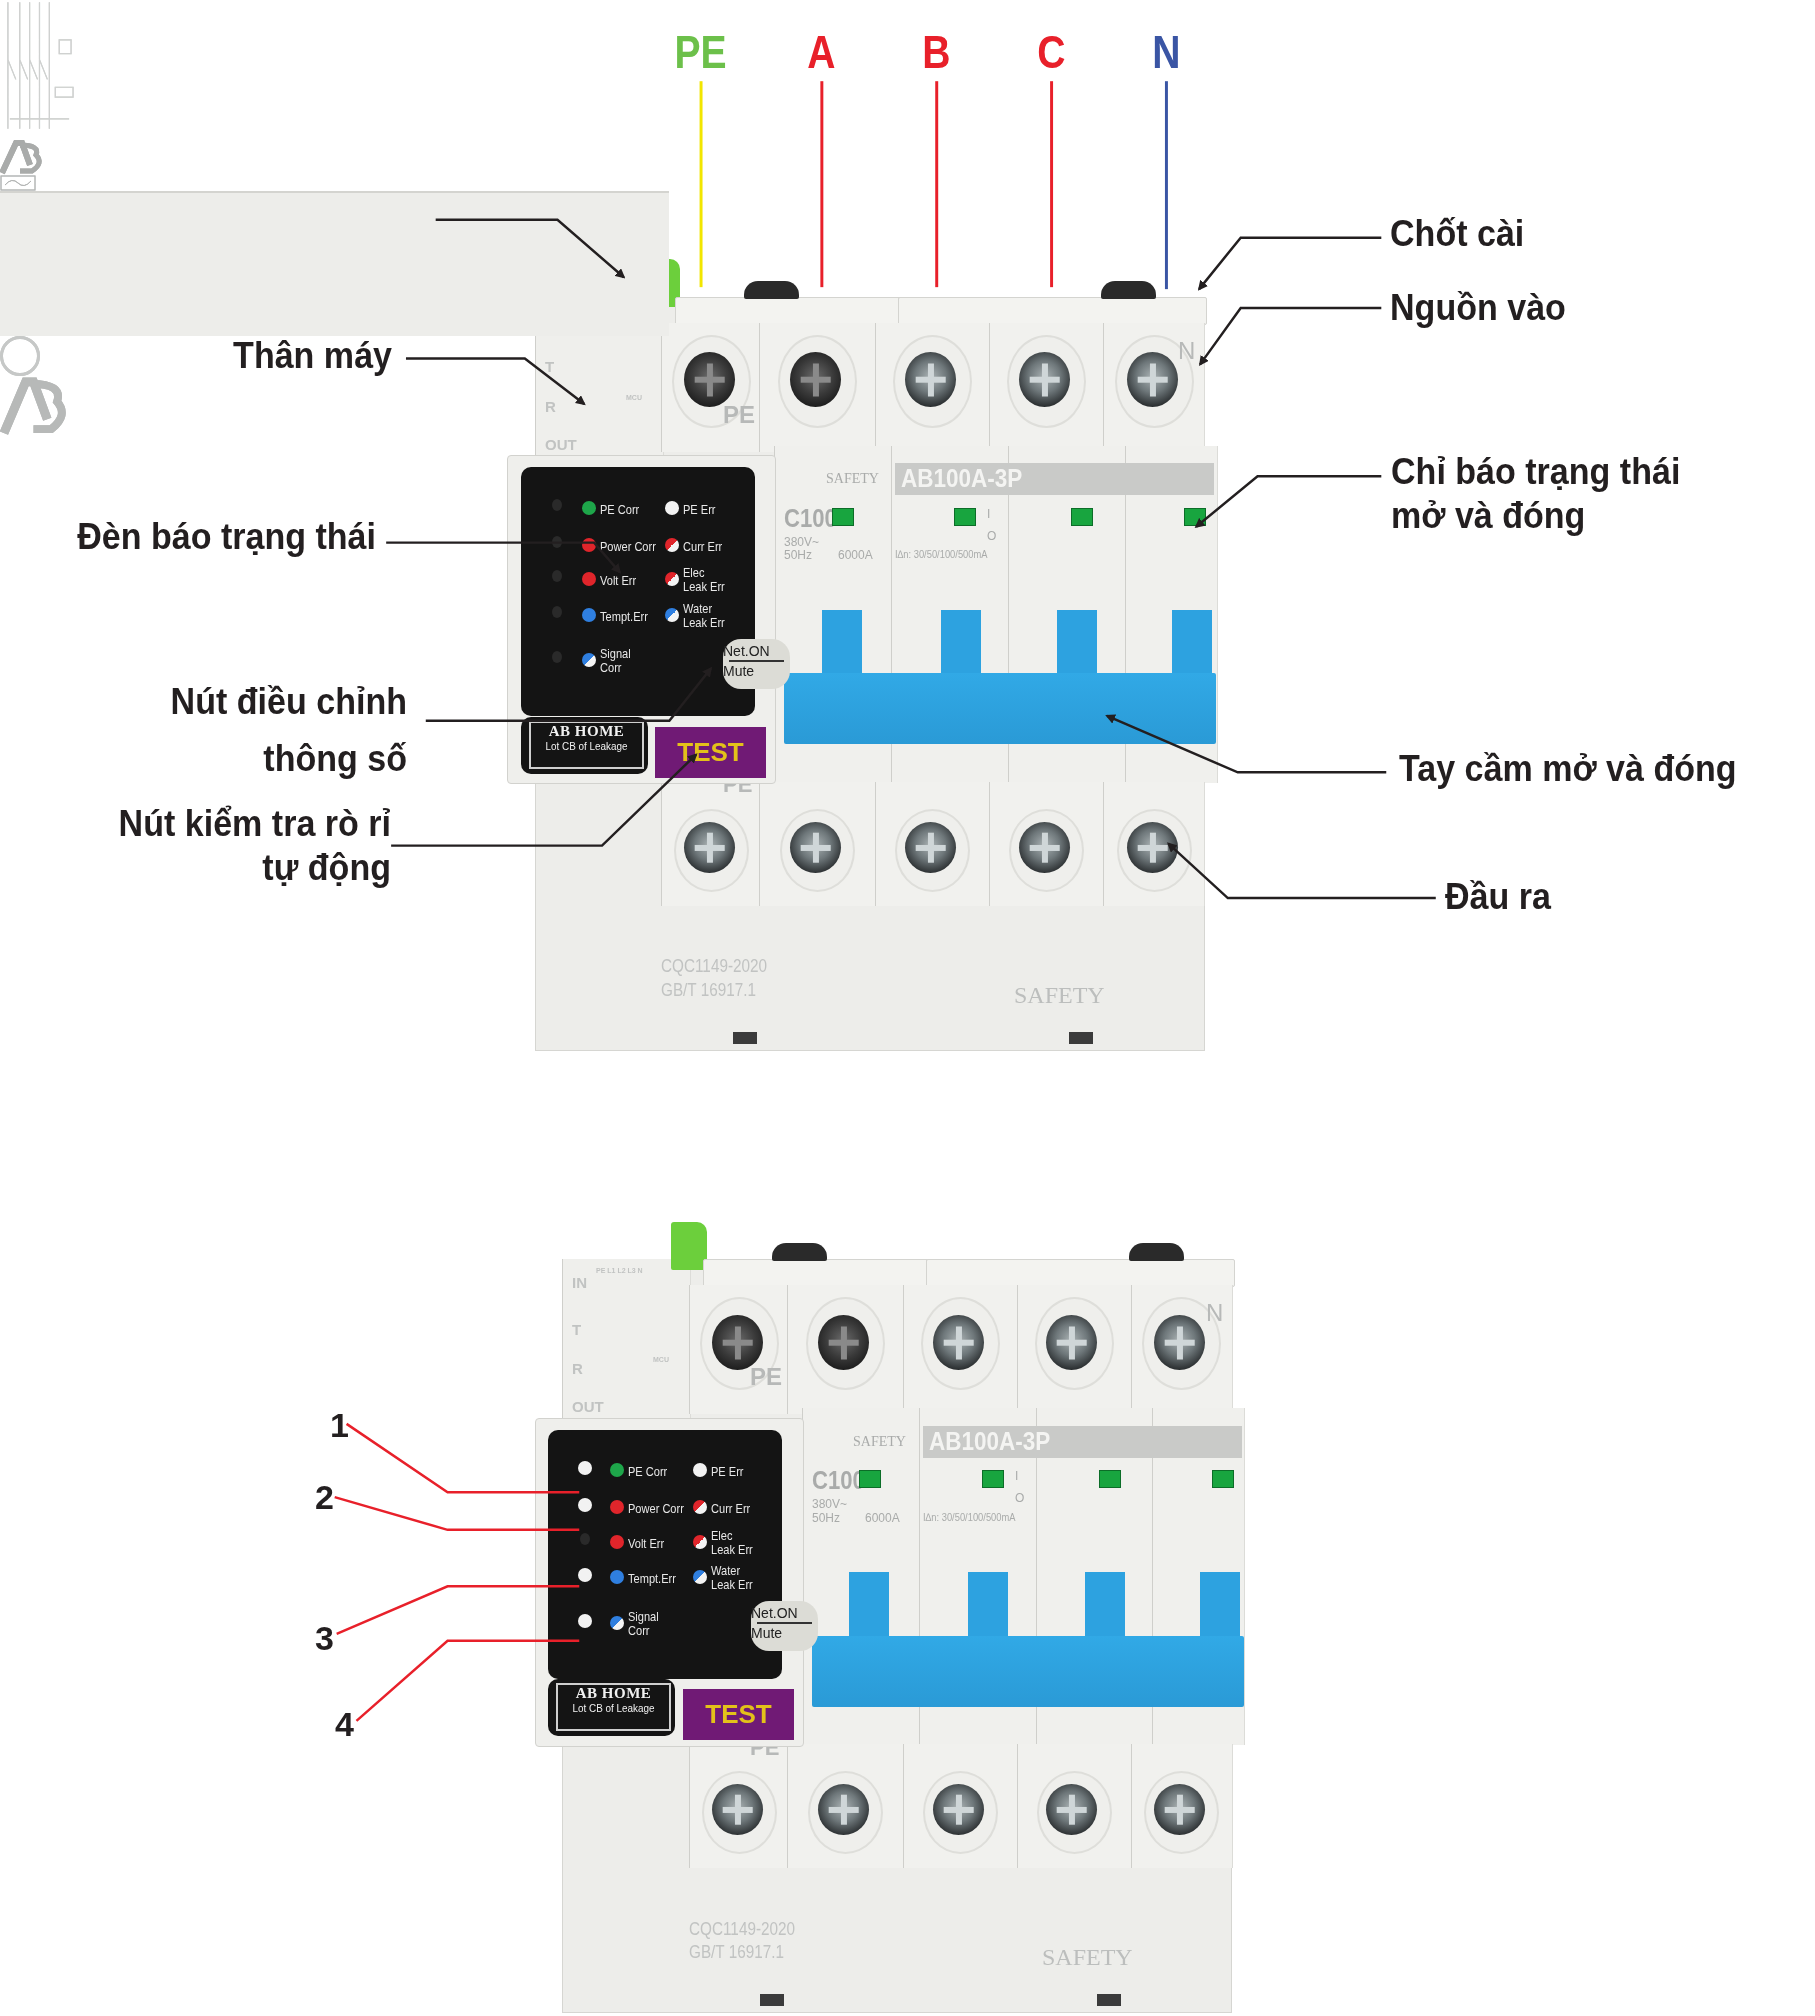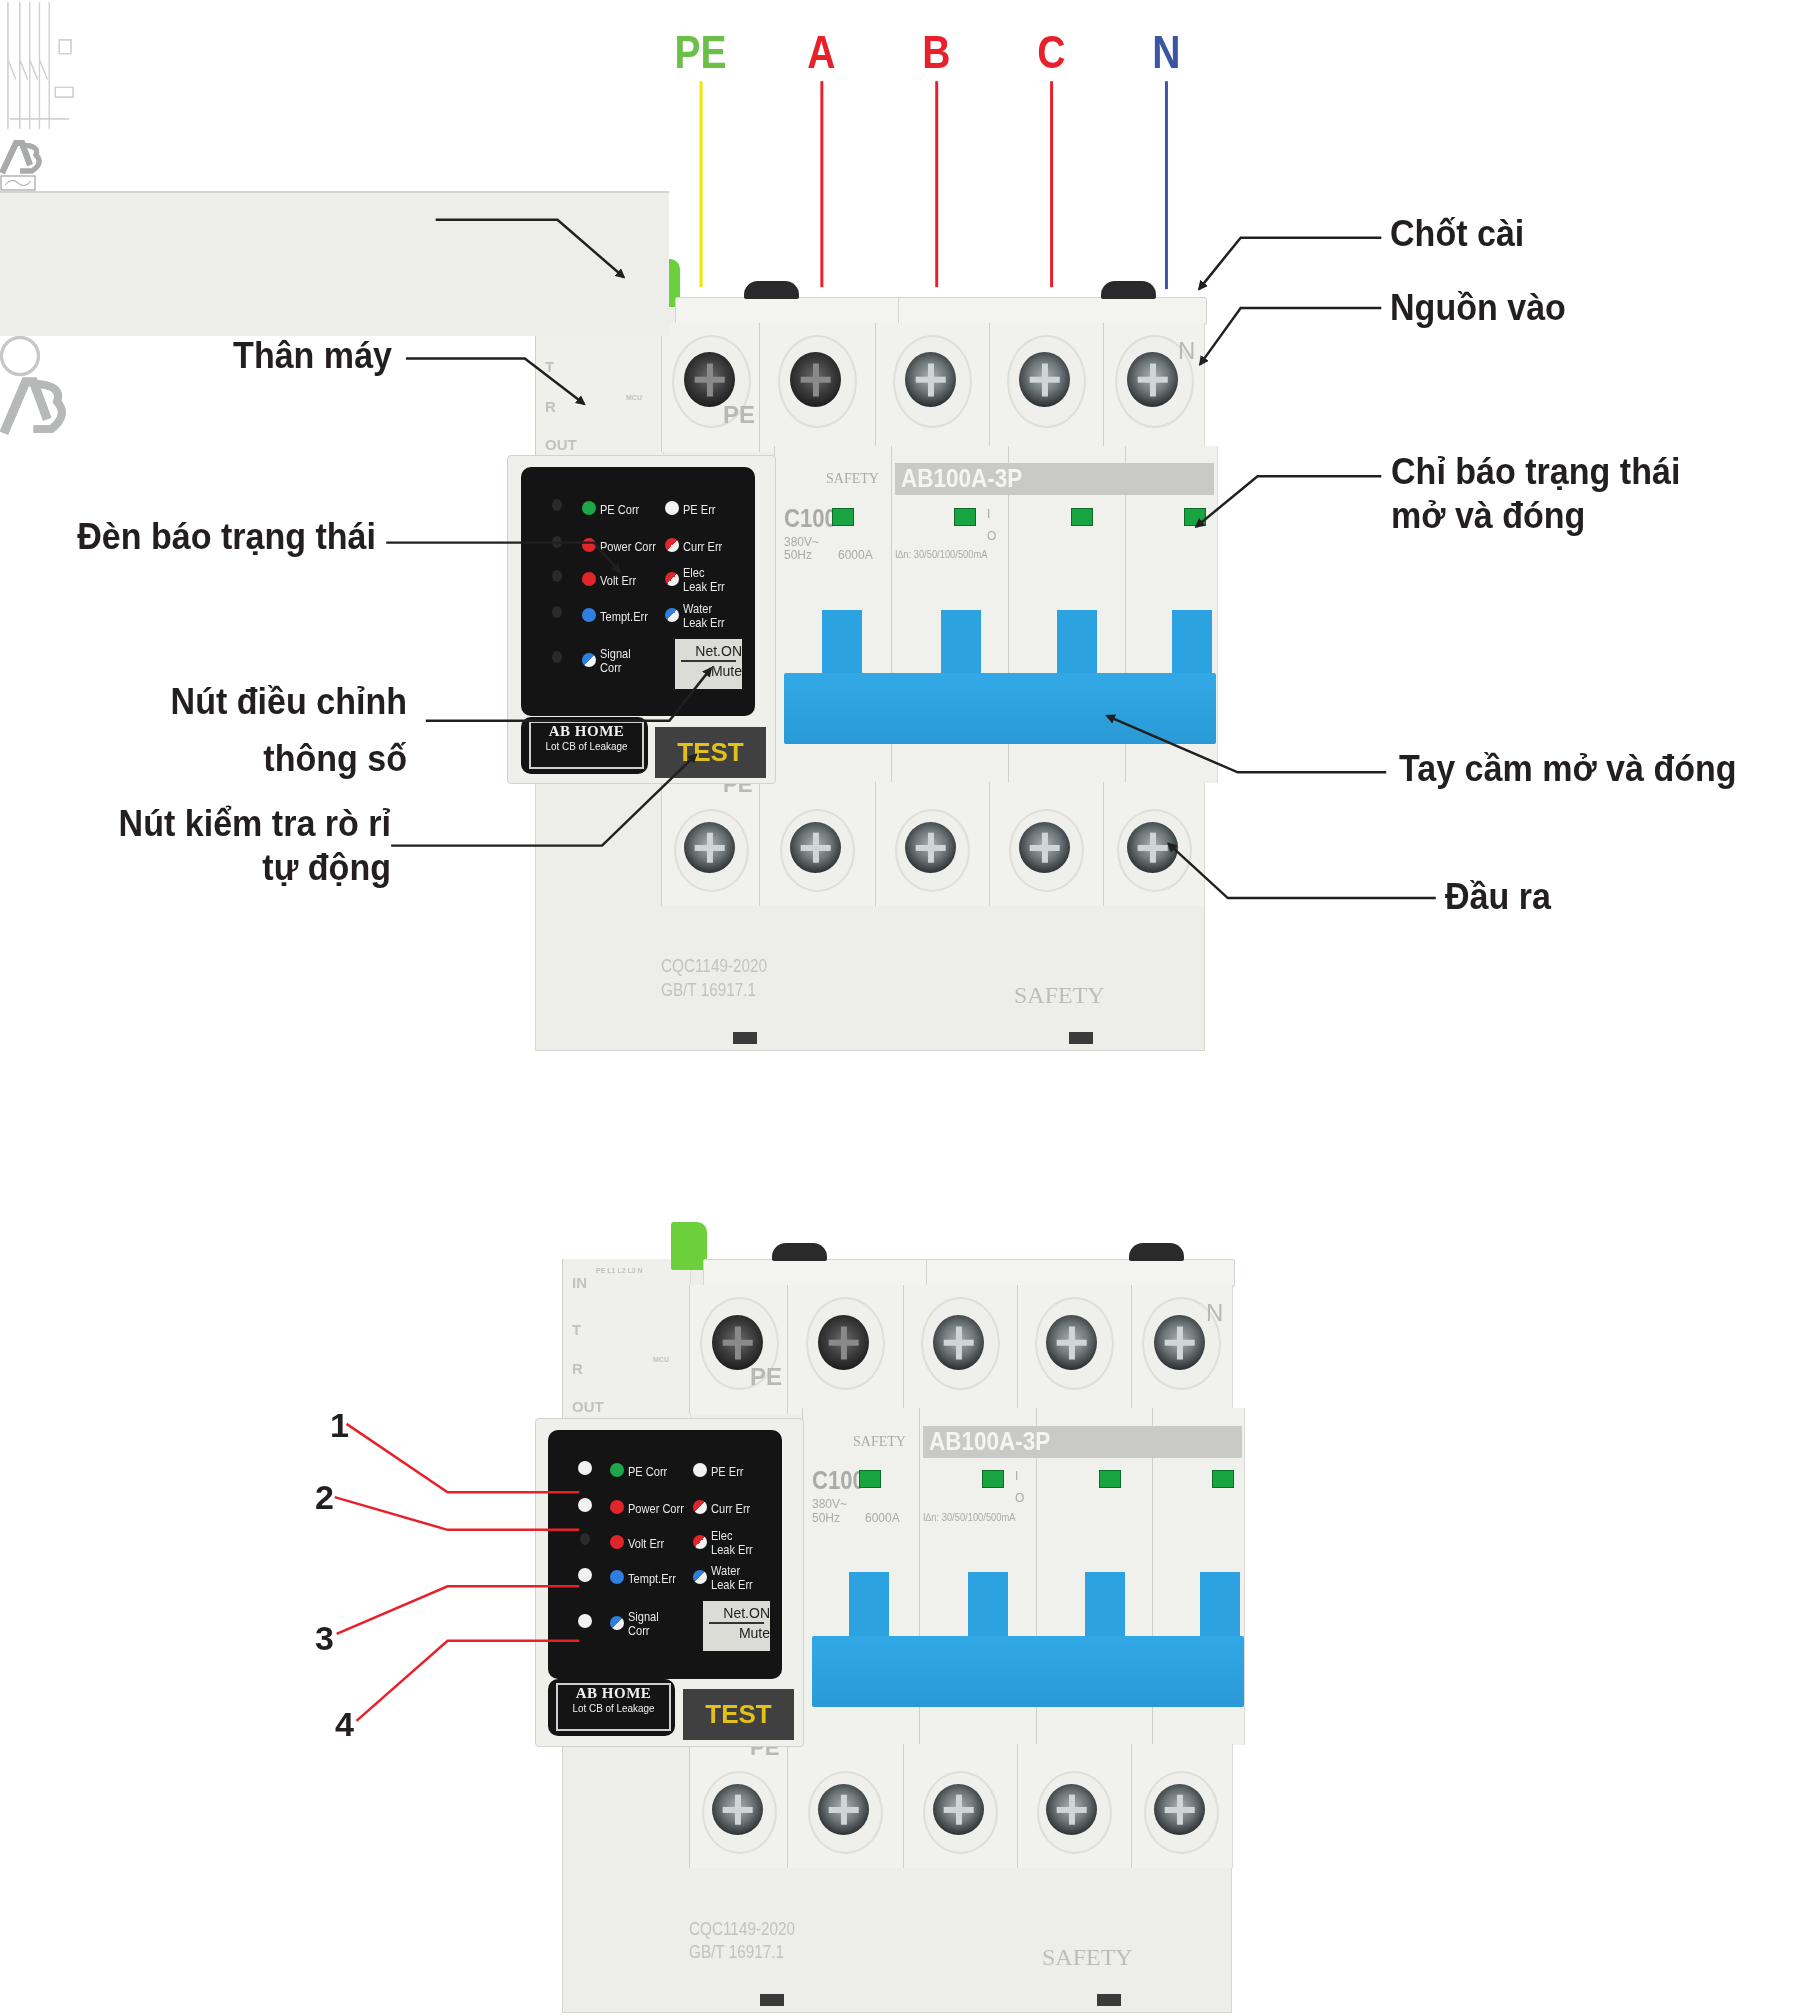--- a/index.html
+++ b/index.html
@@ -30,26 +30,26 @@
   .led-panel { position:absolute; background:#141414; border-radius:10px; }
   .led { position:absolute; border-radius:50%; }
   .led.green { background:#1ea64a; }
   .led.white { background:#f2f2f2; }
   .led.red { background:#e0252b; }
   .led.blue { background:#2f7fe0; }
   .led.redwhite { background:linear-gradient(135deg,#e0252b 0 50%, #f4f4f4 50% 100%); }
   .led.bluewhite { background:linear-gradient(135deg,#2f7fe0 0 50%, #f4f4f4 50% 100%); }
   .led.off { background:#2a2a2a; }
   .led-text { position:absolute; color:#e8e8e8; font-size:13px; line-height:14px; white-space:nowrap; transform:scaleX(0.85); transform-origin:left top; }
-  .netbtn { position:absolute; background:#dcdcd6; border-radius:0; color:#222; text-align:right; font-size:14px; }
+  .netbtn { position:absolute; background:#dcdcd6; border-radius:18px; color:#222; text-align:left; font-size:14px;margin-left:48px; }
   .netbtn .sep { height:2px; background:#333; margin:1px 6px; }
   .abhome { position:absolute; border:2px solid #cfcfcf; color:#f1f1f1; text-align:center; background:#141414; }
   .abhome .t1 { font-family:"Liberation Serif", serif; font-weight:bold; font-size:15px; line-height:17px; letter-spacing:0.5px; }
   .abhome .t2 { font-size:11px; line-height:13px; transform:scaleX(0.9); }
-  .test-btn { position:absolute; background:#404040; color:#e3c11a; font-weight:bold; text-align:center; font-size:26px; }
+  .test-btn { position:absolute; background:#701a75; color:#e3c11a; font-weight:bold; text-align:center; font-size:26px; }
   .handle { position:absolute; background:#2da2e0; }
   .handle-bar { position:absolute; background:linear-gradient(#31a9e6,#2a9ad6); border-radius:2px; }
   .window { position:absolute; background:#18a53f; border:1px solid #0c6d28; }
   .face-text { position:absolute; color:#a9abaa; white-space:nowrap; }
   .model-band { position:absolute; background:#c9cac8; }
   .model-text { position:absolute; color:#f4f4f2; font-weight:bold; white-space:nowrap; transform:scaleX(0.9); transform-origin:left top; }
   .foot { position:absolute; background:#3b3b3b; }
   .num-label { position:absolute; font-weight:bold; color:#231f20; font-size:34px; }
 </style>
 </head>

